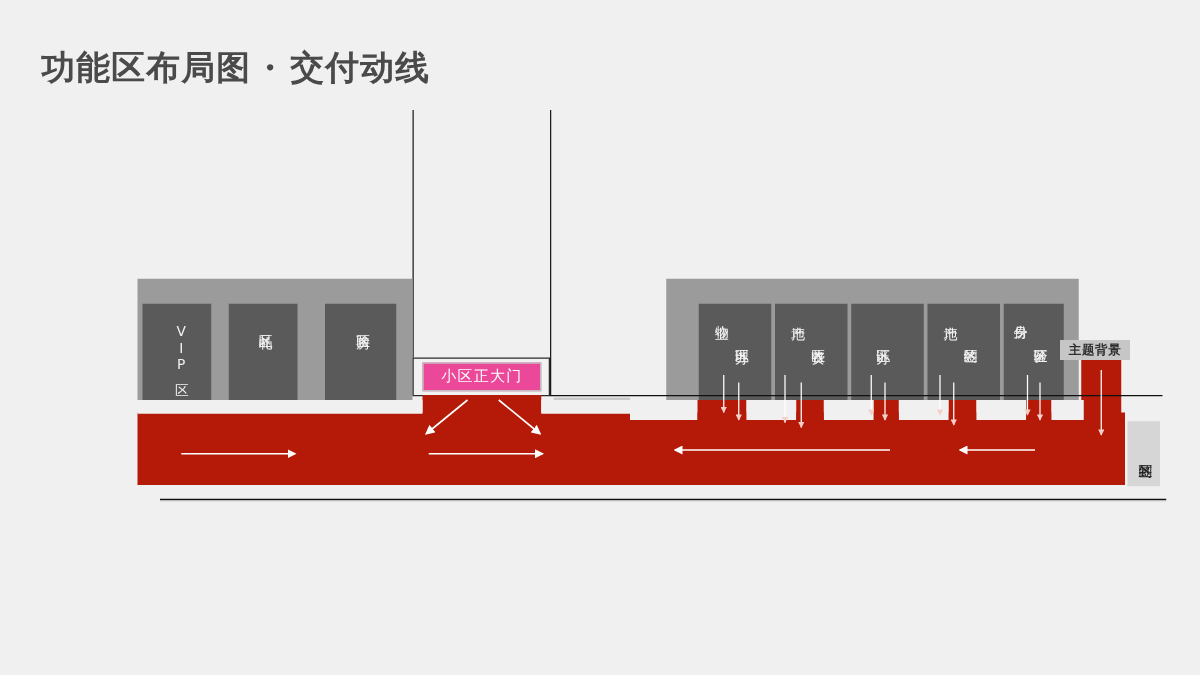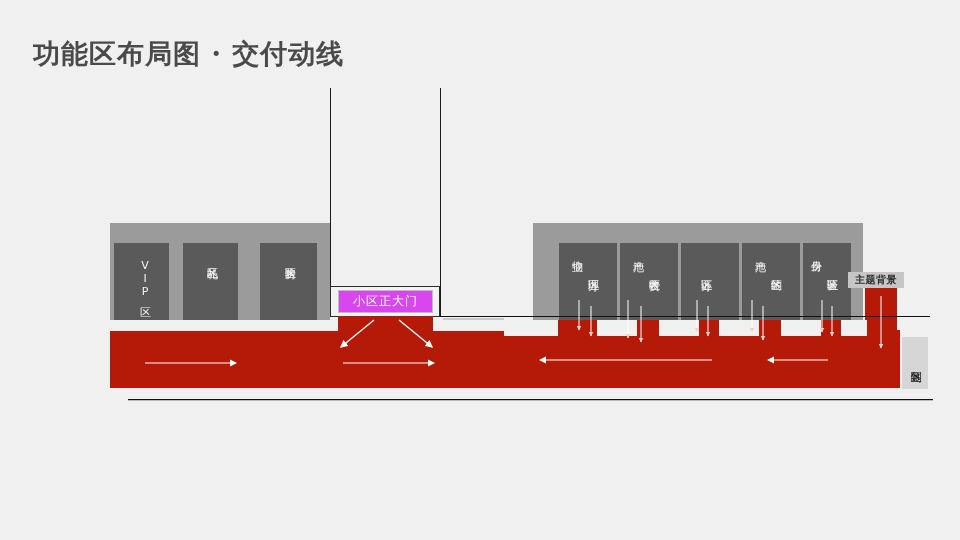--- a/index.html
+++ b/index.html
@@ -36,21 +36,21 @@
     letter-spacing:0px;
     white-space:nowrap;
     writing-mode:vertical-rl;
     text-orientation:upright;
     font-family:"DejaVu Sans","Liberation Sans",sans-serif;
   }
 
   
   .gatesign{
     position:absolute;
-    background:#d946ef;
+    background:#ec4899;
     color:#ffffff;
     font-size:12px;
     display:flex;align-items:center;justify-content:center;
     letter-spacing:1px;
     border:1px solid #bdbdbd;
     box-sizing:border-box;
   }
   .gatesign-wrap{
     position:absolute;background:#f2f2f2;
     border:1px solid #2a2a2a;

